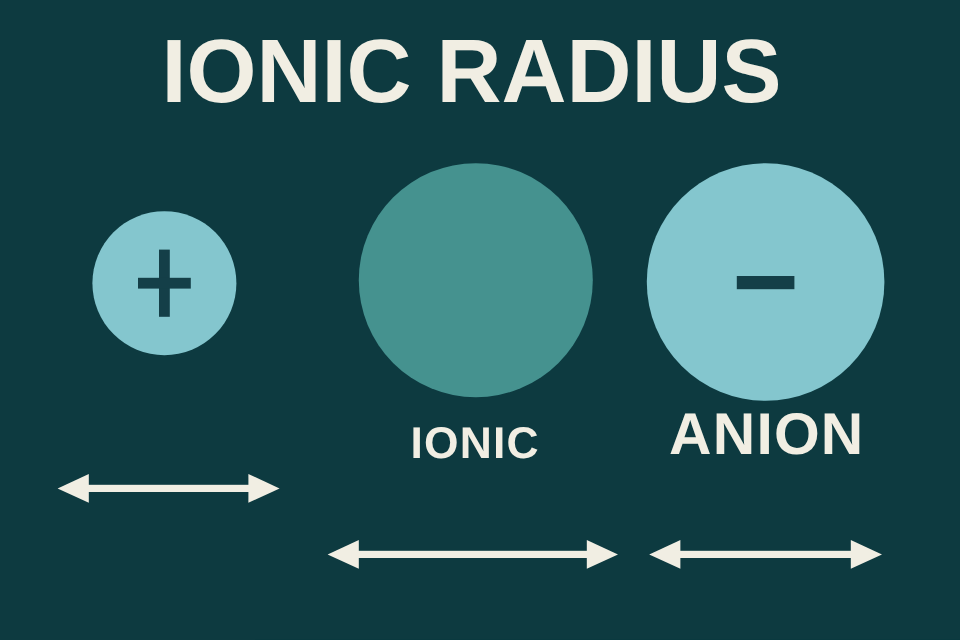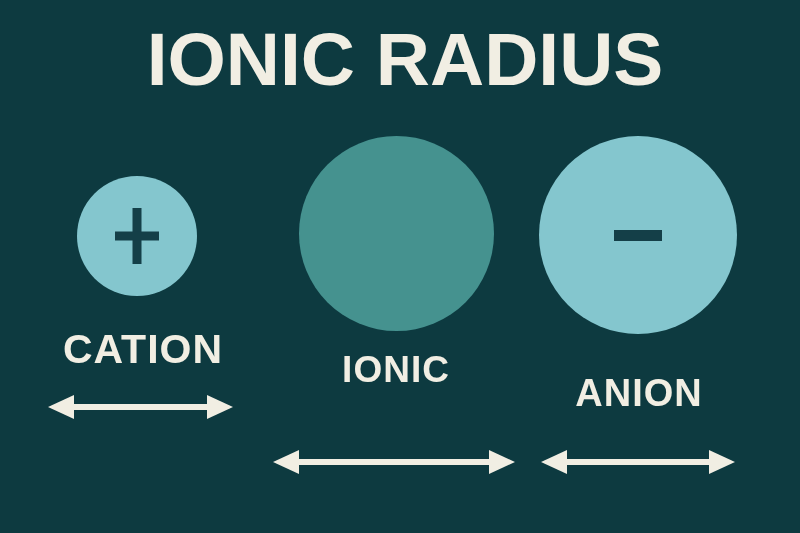--- a/index.html
+++ b/index.html
@@ -22,21 +22,20 @@
     left: 0;
     width: 786px;
     margin: 0;
     text-align: center;
     font-size: 75px;
     font-weight: bold;
     letter-spacing: 0px;
     color: var(--text, #f1eee3);
     line-height: 1;
     white-space: nowrap;
-    padding-left: 12px;
   }
   .circle {
     position: absolute;
     border-radius: 50%;
     display: flex;
     align-items: center;
     justify-content: center;
   }
   .circle.cation {
     left: 77px; top: 176px;
@@ -81,21 +80,21 @@
     position: absolute;
     width: 200px;
     text-align: center;
     font-weight: bold;
     color: var(--text, #f1eee3);
     letter-spacing: 1px;
     line-height: 1;
   }
   .label.cation { left: 43px; top: 329px; font-size: 41px; }
   .label.neutral { left: 296px; top: 352px; font-size: 37px; line-height: 35px; }
-  .label.anion { left: 539px; top: 374px; font-size: 38px; }
+  .label.anion { left: 539px; top: 338px; font-size: 49px; }
   
   .dbl-arrow {
     position: absolute;
     height: 24px;
   }
   .dbl-arrow .shaft {
     position: absolute;
     left: 20px; right: 20px;
     top: 50%;
     height: 6px;
@@ -127,21 +126,20 @@
 <div class="canvas">
 
   <h1 class="title">IONIC RADIUS</h1>
 
   <div class="circle cation">
     <span class="plus">
       <span class="bar-v"></span>
       <span class="bar-h"></span>
     </span>
   </div>
-  <div class="label cation">CATION</div>
   <div class="dbl-arrow a-cation">
     <span class="head left"></span>
     <span class="shaft"></span>
     <span class="head right"></span>
   </div>
 
   <div class="circle neutral"></div>
   <div class="label neutral">
     <div>IONIC</div>
   </div>

